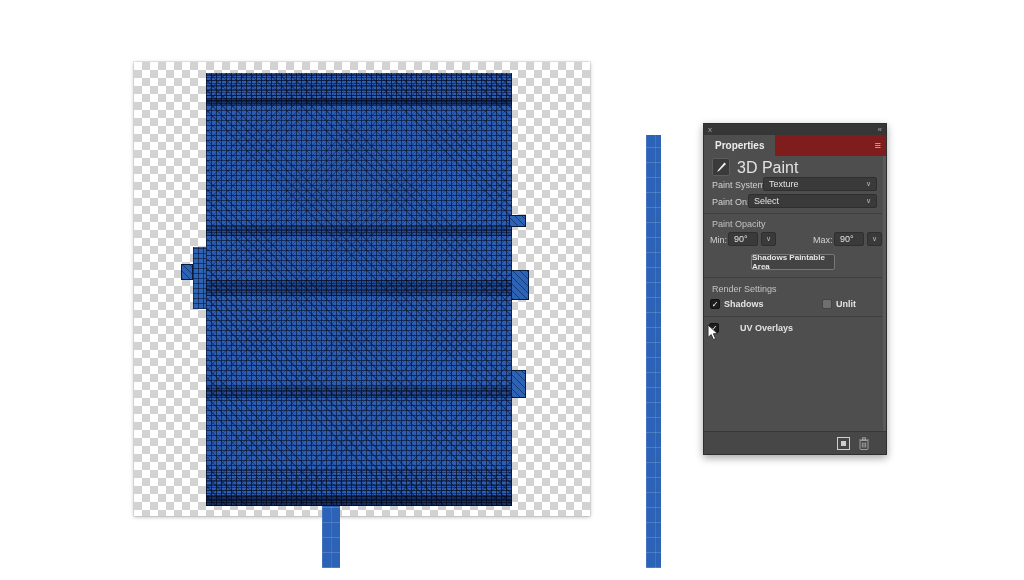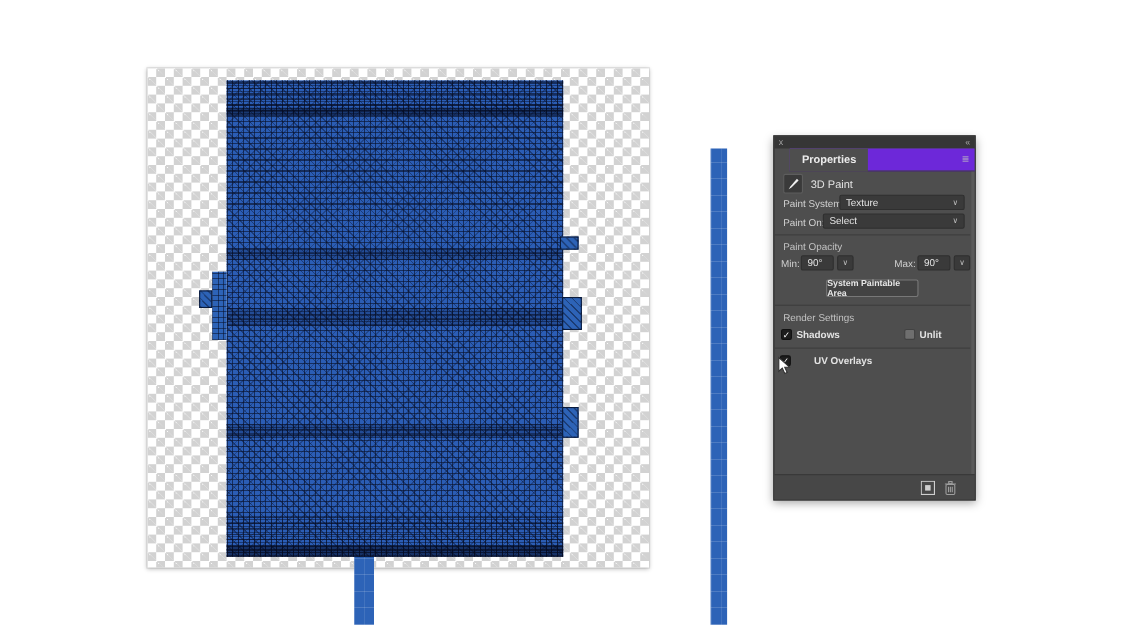--- a/index.html
+++ b/index.html
@@ -70,22 +70,22 @@
   
   .panel {
     position:absolute; left:703px; top:123px; width:184px; height:332px;
     background:#4e4e4e; border:1px solid #2f2f2f;
     box-shadow:0 3px 8px rgba(0,0,0,0.35);
     font-size:9px; color:#d6d6d6;
   }
   .titlebar { position:absolute; left:0; top:0; right:0; height:11px; background:#363636;
               display:flex; align-items:center; justify-content:space-between; padding:0 4px;
               color:#a8a8a8; font-size:8px; line-height:11px; }
-  .tabrow { position:absolute; left:0; top:11px; right:0; height:21px; background:#6d28d9;
-            border-bottom:1px solid #3a3a3a;margin-left:14px; }
+  .tabrow { position:absolute; left:0; top:11px; right:0; height:21px; background:#7f1d1d;
+            border-bottom:1px solid #3a3a3a; }
   .tab { position:absolute; left:0; top:0; height:21px; padding:0 11px; background:#4e4e4e;
          color:#ececec; font-size:10px; font-weight:bold; line-height:21px; }
   .panel-menu { position:absolute; right:5px; top:3px; color:#c0c0c0; font-size:11px; line-height:15px; }
 
   .row { position:absolute; left:0; right:0; display:flex; align-items:center; }
   .lbl { color:#d2d2d2; }
   .sect { color:#c3c3c3; }
 
   .toolbtn { position:absolute; left:8px; top:0; width:18px; height:18px; background:#3a3a3a;
              border:1px solid #5d5d5d; border-radius:2px; display:flex; align-items:center; justify-content:center; }
@@ -148,21 +148,21 @@
       <div class="tab">Properties</div>
       <div class="panel-menu">≡</div>
     </div>
 
     <div class="row" style="top:34px; height:20px;">
       <div class="toolbtn">
         <svg width="12" height="12" viewBox="0 0 12 12">
           <path d="M2 11 L3.5 8.5 L9.5 1.5 L11 3 L4.5 9.5 Z" fill="#f0f0f0"></path>
         </svg>
       </div>
-      <span class="lbl" style="position:absolute; left:33px; font-size:10px; color:#e2e2e2;">3D Paint</span>
+      <span class="lbl" style="position:absolute; left:33px; font-size:16px; color:#e2e2e2;">3D Paint</span>
     </div>
 
     <div class="row" style="top:53px; height:15px;">
       <span class="lbl" style="position:absolute; left:8px;">Paint System:</span>
       <div class="field" style="left:59px; right:9px; height:14px; top:0;">
         <span>Texture</span>
         <span class="chev" style="position:absolute; right:5px;">∨</span>
       </div>
     </div>
 
@@ -189,21 +189,21 @@
       </div>
       <span class="lbl" style="position:absolute; left:109px;">Max:</span>
       <div class="field" style="left:130px; width:30px; height:14px; top:0;">
         <span>90°</span>
       </div>
       <div class="chevbox" style="left:163px; width:15px; height:14px; top:0;">
         <span class="chev">∨</span>
       </div>
     </div>
 
-    <div class="btn">System Paintable Area</div>
+    <div class="btn">Shadows Paintable Area</div>
 
     <div class="divider" style="top:153px;"></div>
 
     <div class="row" style="top:159px; height:11px;">
       <span class="sect" style="position:absolute; left:8px;">Render Settings</span>
     </div>
     <div class="row" style="top:173px; height:13px;">
       <span class="cb on" style="position:absolute; left:6px;">✓</span>
       <span class="lbl" style="position:absolute; left:20px; font-weight:bold; color:#e3e3e3;">Shadows</span>
       <span class="cb" style="position:absolute; left:118px;"></span>

